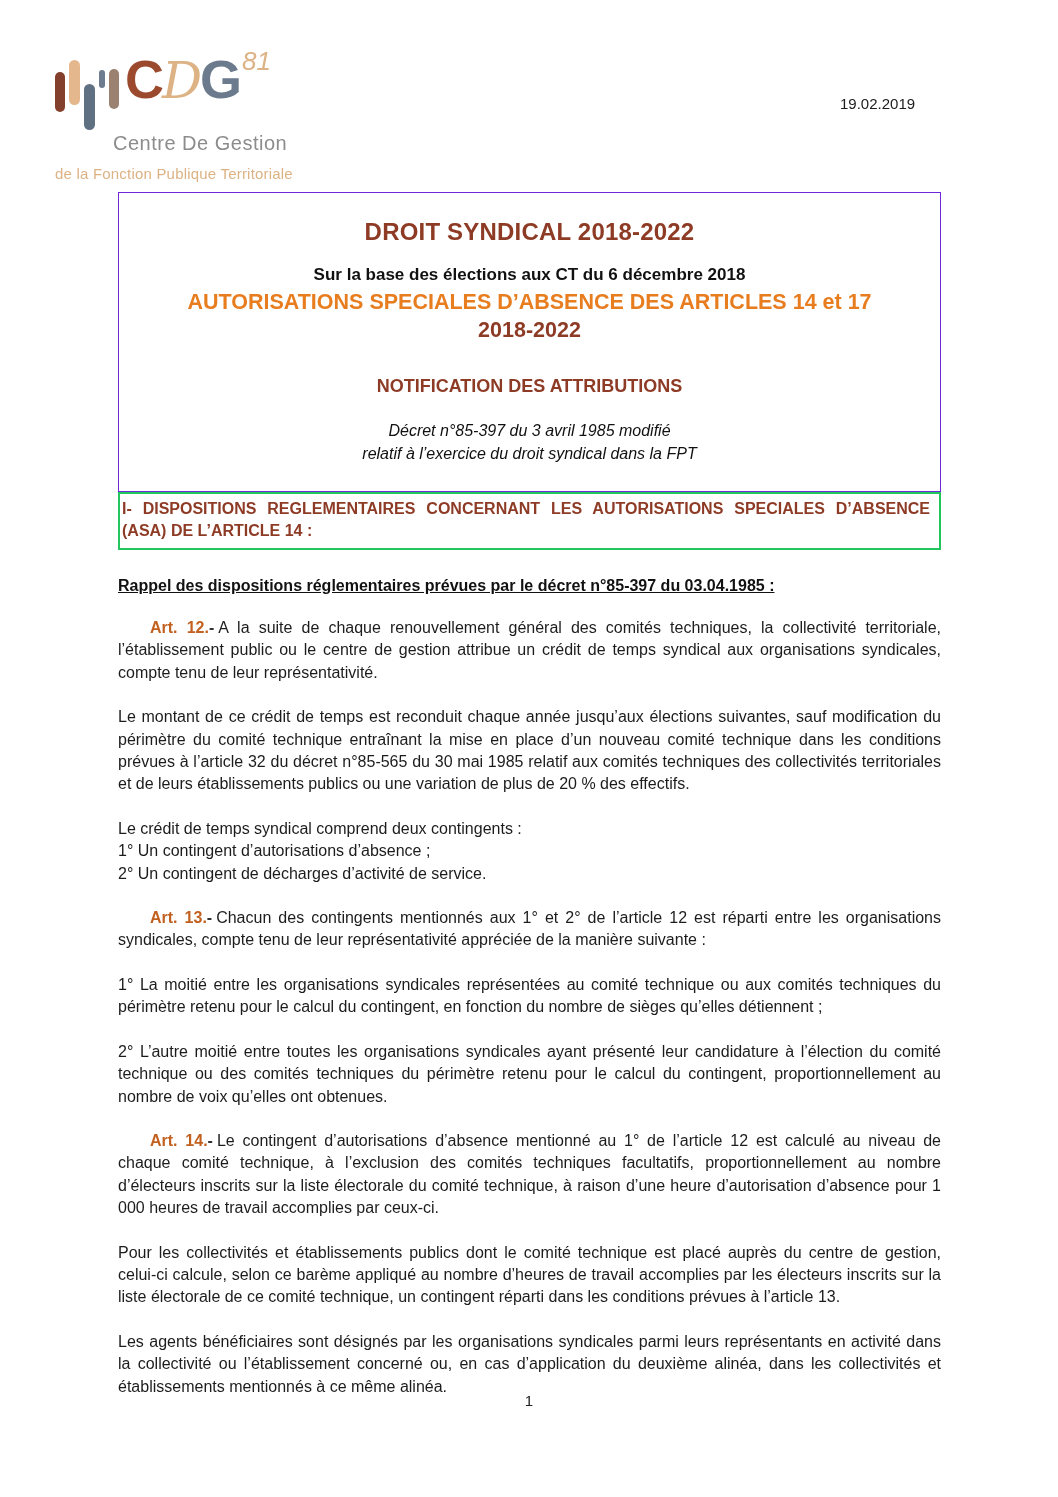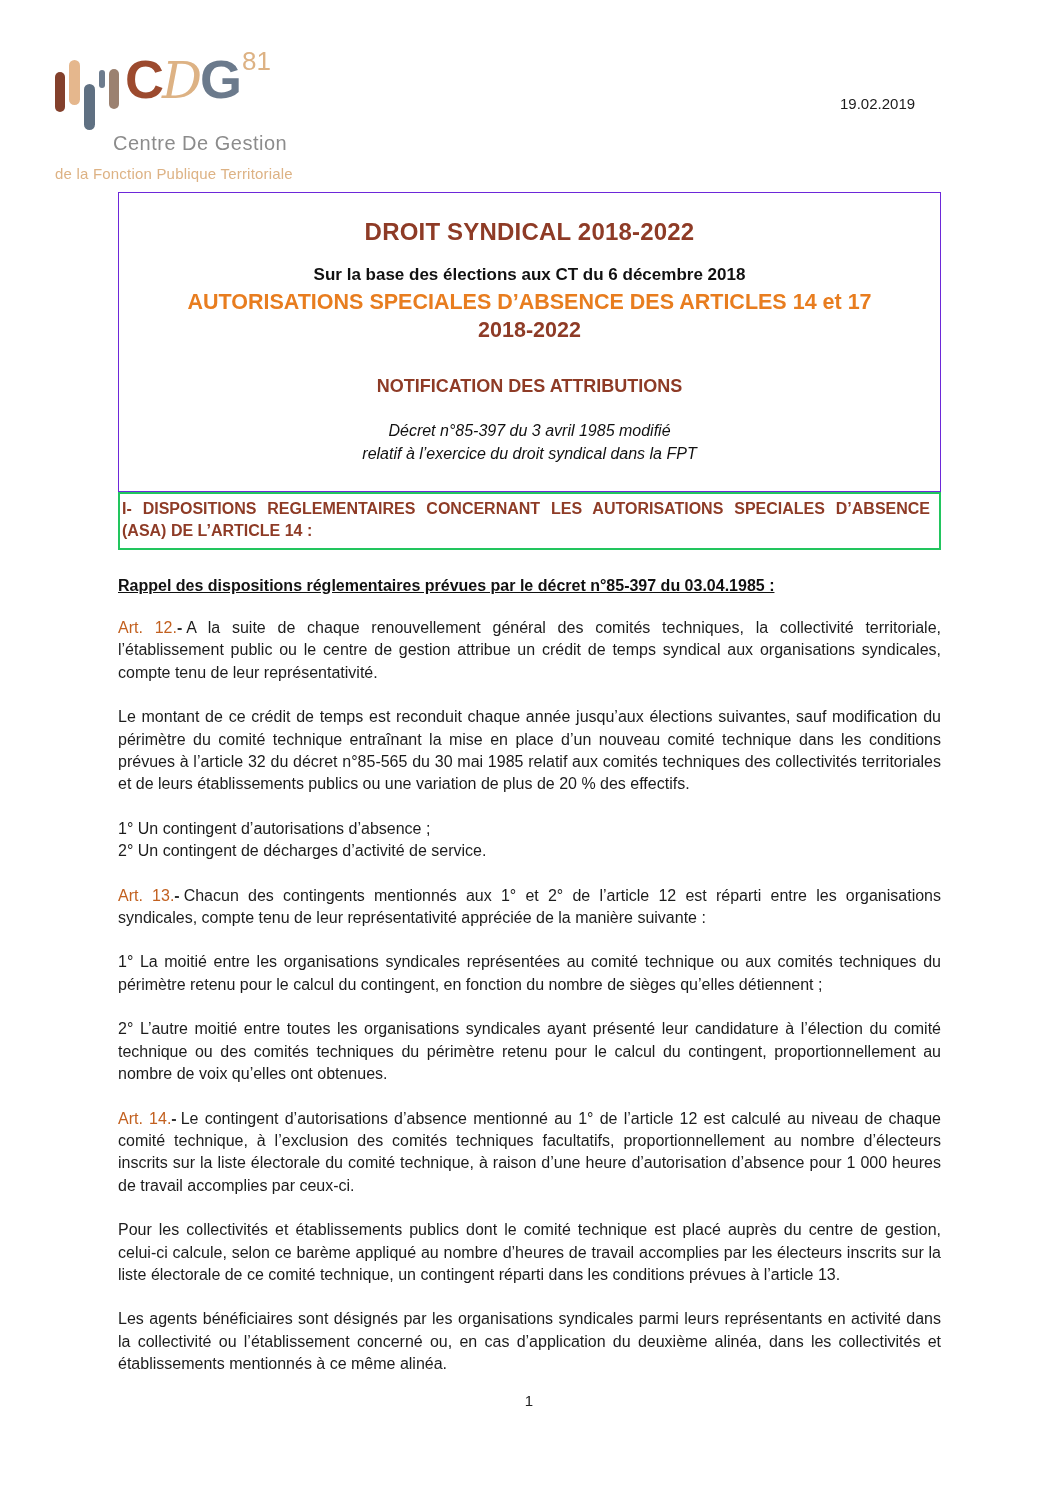--- a/index.html
+++ b/index.html
@@ -29,21 +29,21 @@
   .bar{display:inline-block;border-radius:6px;margin-right:4px;}
   .b1{width:10px;height:40px;background:#83402c;margin-top:12px;}
   .b2{width:11px;height:45px;background:#e5b78d;margin-top:0px;}
   .b3{width:11px;height:46px;background:#5f7082;margin-top:24px;}
   .b4{width:6px;height:18px;background:#6d7c8e;margin-top:10px;}
   .b5{width:10px;height:40px;background:var(--logo-taupe);margin-top:9px;}
   .letters{margin-left:2px;line-height:1;white-space:nowrap;}
   .letter-c{font-size:54px;font-weight:bold;color:var(--logo-brick);letter-spacing:-2px;}
   .letter-d{font-size:50px;font-style:italic;font-family:"DejaVu Serif",serif;color:var(--logo-tan);letter-spacing:-2px;}
   .letter-g{font-size:54px;font-weight:bold;color:var(--logo-slate);}
-  .letter-sup{font-size:26px;color:var(--logo-tan);vertical-align:28px;}
+  .letter-sup{font-size:26px;font-style:italic;color:var(--logo-tan);vertical-align:28px;}
   .logo-line1{margin-top:2px;padding-left:58px;font-size:20px;color:var(--logo-gray);letter-spacing:0.5px;}
   .logo-line2{margin-top:10px;font-size:15px;color:var(--logo-tan);letter-spacing:0.2px;}
   .date-stamp{position:absolute;top:95px;left:840px;font-size:15px;color:#1c1c1c;}
   
   .content{padding:192px 117px 0 118px;}
   
   .title-box{
     border:1px solid #6d28d9;
     text-align:center;
     padding:25px 6px 26px 6px;
@@ -61,21 +61,21 @@
   }
   .section-heading{
     font-size:16px;font-weight:bold;color:var(--dark-red);
     text-align:justify;line-height:22px;
   }
   
   .rappel{margin-top:27px;font-size:16px;font-weight:bold;text-decoration:underline;color:#111;}
   .body p{margin:22px 0 0 0;font-size:16px;line-height:22.4px;text-align:justify;}
   .body p.lines{text-align:left;}
   .ln{display:block;}
-  .artlabel{font-weight:normal;color:var(--art-orange);}
+  .artlabel{font-weight:bold;color:var(--art-orange);margin-left:32px;}
   .artdash{font-weight:bold;color:#333;margin-right:4px;}
   .page-number{position:absolute;top:1392px;left:0;right:0;text-align:center;font-size:15px;color:#222;}
 </style>
 </head>
 <body>
 
 <div class="page">
 
   <div class="logo">
     <div class="logo-row">
@@ -113,20 +113,21 @@
     </div>
 
     <div class="rappel">Rappel des dispositions réglementaires prévues par le décret n°85-397 du 03.04.1985 :</div>
 
     <div class="body">
       <p><span class="artlabel">Art. 12.</span><span class="artdash">-</span><span>A la suite de chaque renouvellement général des comités techniques, la collectivité territoriale, l’établissement public ou le centre de gestion attribue un crédit de temps syndical aux organisations syndicales, compte tenu de leur représentativité.</span></p>
 
       <p><span>Le montant de ce crédit de temps est reconduit chaque année jusqu’aux élections suivantes, sauf modification du périmètre du comité technique entraînant la mise en place d’un nouveau comité technique dans les conditions prévues à l’article 32 du décret n°85-565 du 30 mai 1985 relatif aux comités techniques des collectivités territoriales et de leurs établissements publics ou une variation de plus de 20 % des effectifs.</span></p>
 
       <p class="lines">
+        <span class="ln">Le crédit de temps syndical comprend deux contingents :</span>
         <span class="ln">1° Un contingent d’autorisations d’absence ;</span>
         <span class="ln">2° Un contingent de décharges d’activité de service.</span>
       </p>
 
       <p><span class="artlabel">Art. 13.</span><span class="artdash">-</span><span>Chacun des contingents mentionnés aux 1° et 2° de l’article 12 est réparti entre les organisations syndicales, compte tenu de leur représentativité appréciée de la manière suivante :</span></p>
 
       <p><span>1° La moitié entre les organisations syndicales représentées au comité technique ou aux comités techniques du périmètre retenu pour le calcul du contingent, en fonction du nombre de sièges qu’elles détiennent ;</span></p>
 
       <p><span>2° L’autre moitié entre toutes les organisations syndicales ayant présenté leur candidature à l’élection du comité technique ou des comités techniques du périmètre retenu pour le calcul du contingent, proportionnellement au nombre de voix qu’elles ont obtenues.</span></p>
 

